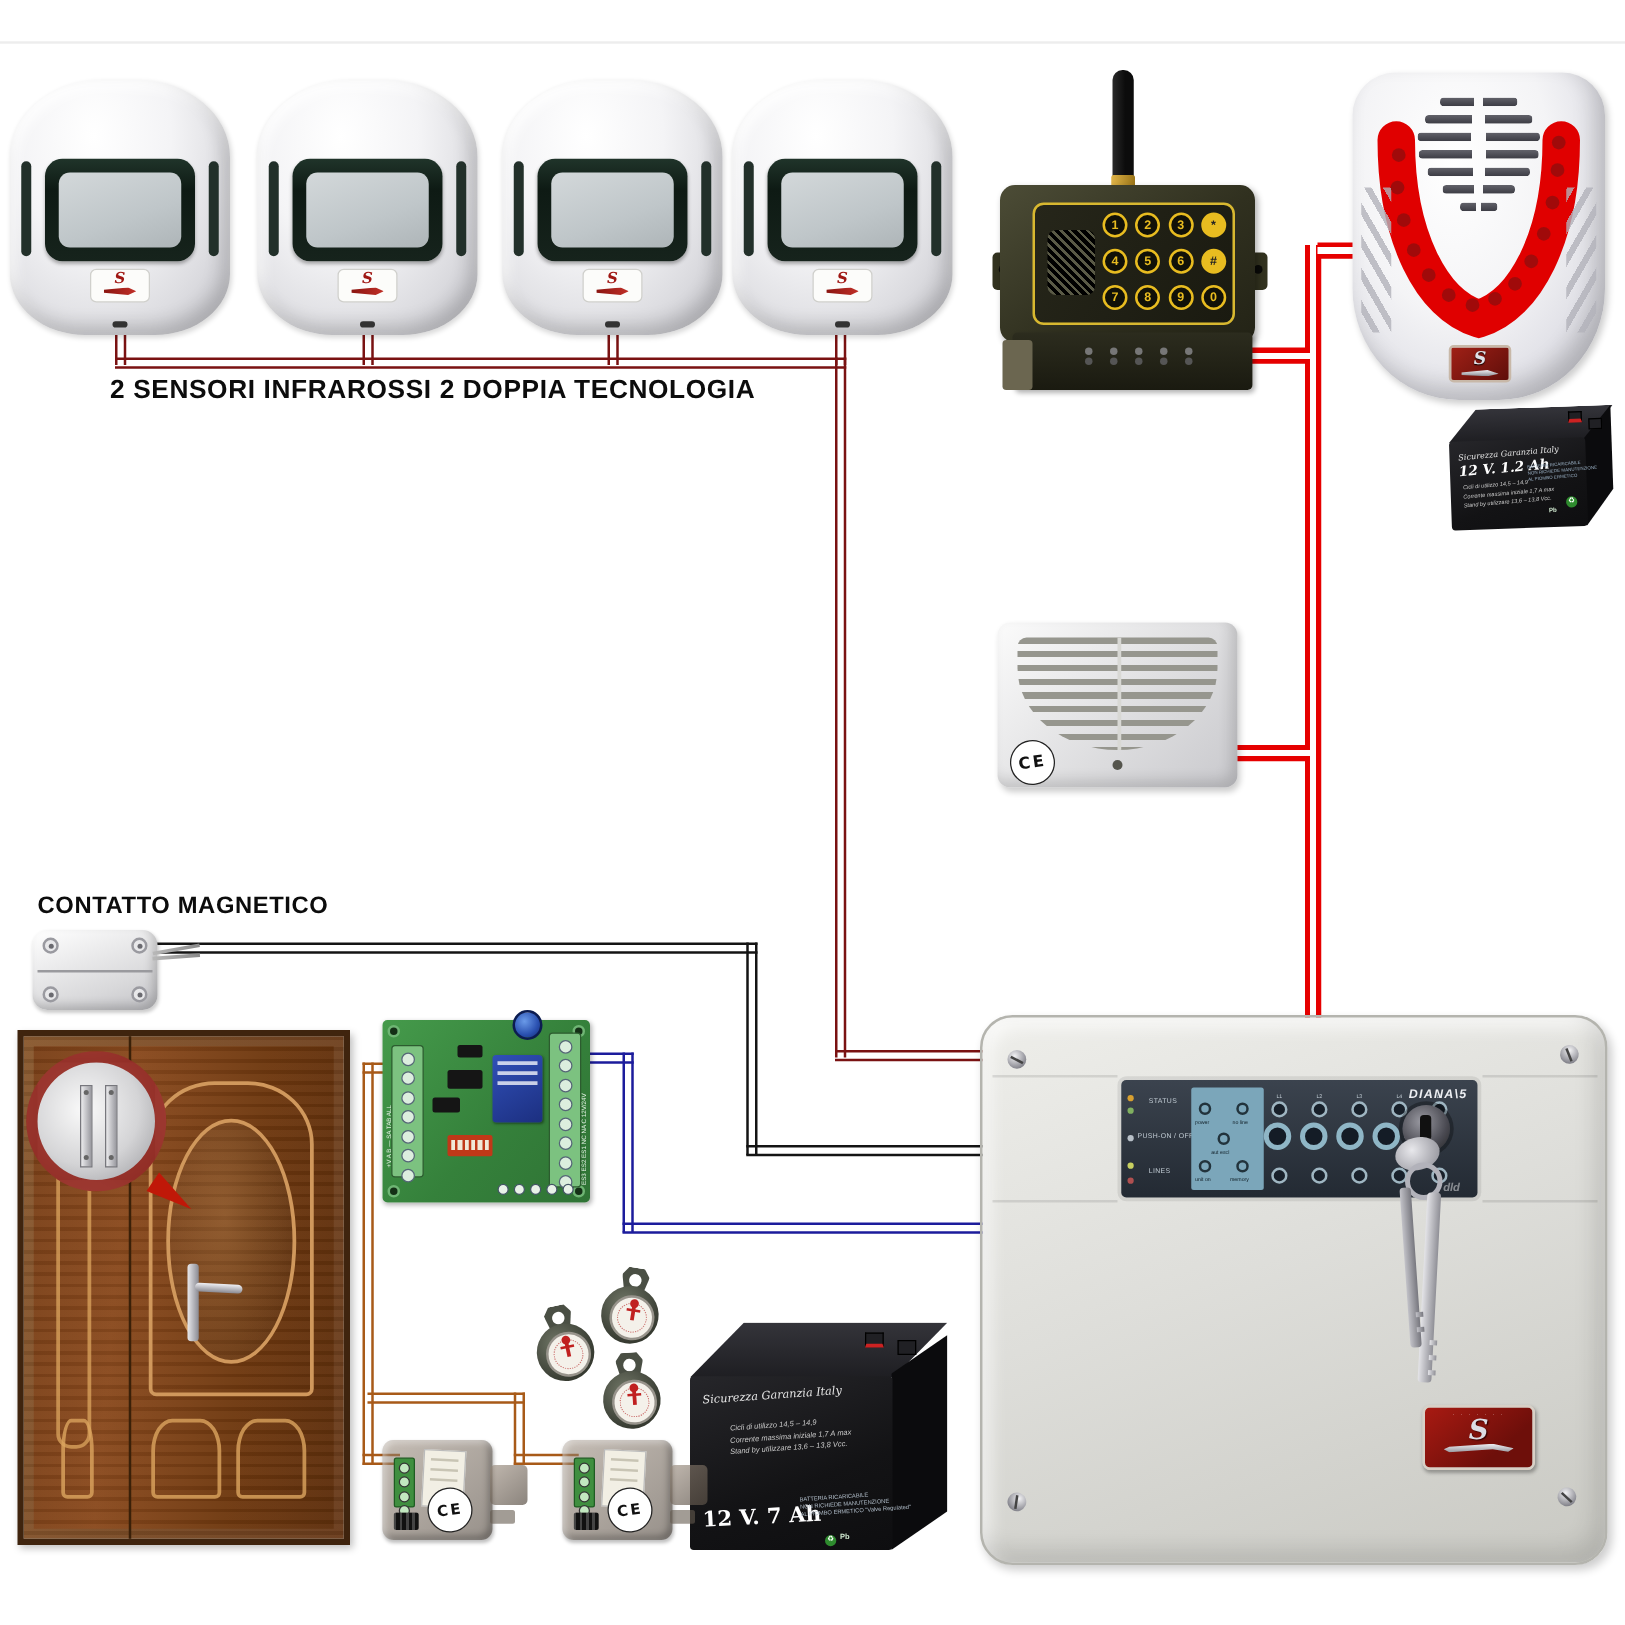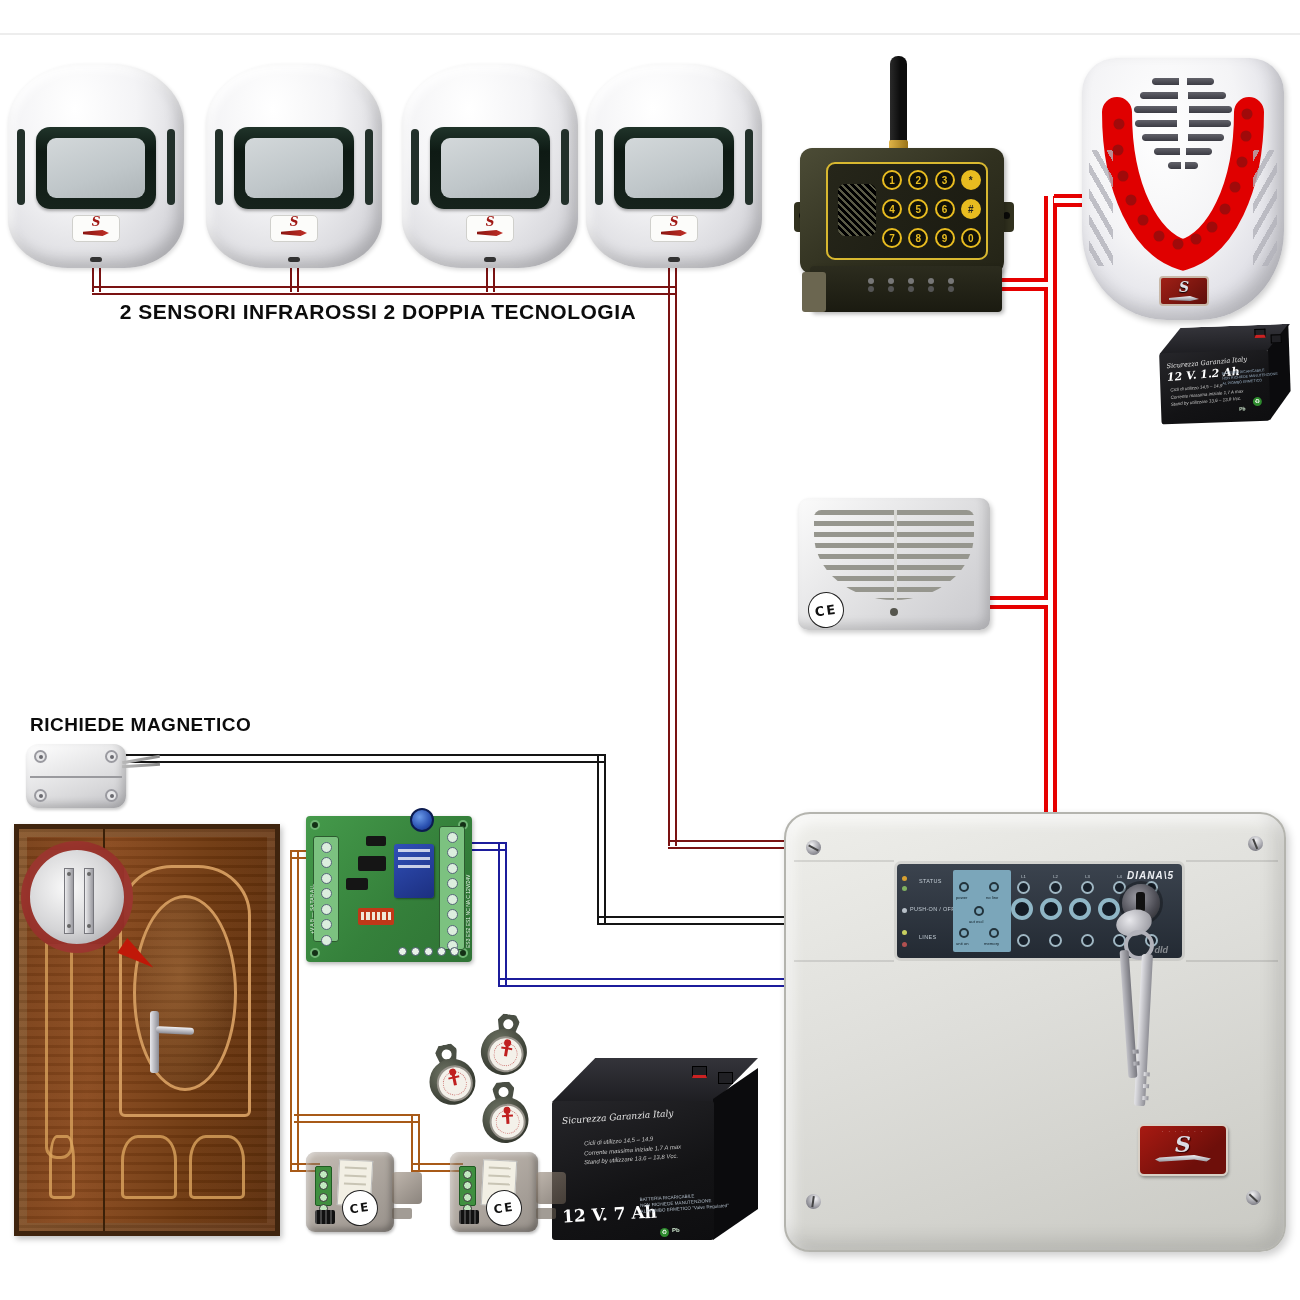--- a/index.html
+++ b/index.html
@@ -13,21 +13,21 @@
   .dl-v{position:absolute;width:9px;border-left:2.5px solid;border-right:2.5px solid;}
   .c-dred{color:var(--wire-sensors,#7a1212);}
   .c-blk{color:var(--wire-contact,#141414);}
   .c-blue{color:var(--wire-relay-blue,#1c1c9c);}
   .c-brown{color:var(--wire-reader-brown,#a85a18);}
   .rw-v{position:absolute;width:13px;background:linear-gradient(90deg,var(--wire-power-red,#e60000) 0 4px,#fff 4px 9px,var(--wire-power-red,#e60000) 9px 13px);}
   .rw-h{position:absolute;height:13px;background:linear-gradient(180deg,var(--wire-power-red,#e60000) 0 4px,#fff 4px 9px,var(--wire-power-red,#e60000) 9px 13px);}
 
   
   .caption{position:absolute;font-weight:bold;color:#0c0c0c;letter-spacing:.5px;}
-  #cap-sensors{left:88px;top:300px;width:580px;font-size:21px;text-align:center;}
+  #cap-sensors{left:88px;top:300px;width:580px;font-size:21px;text-align:left;}
   #cap-contact{left:30px;top:714px;font-size:19px;}
 
   
   .sensor{position:absolute;top:64px;width:176px;height:204px;
     background:radial-gradient(ellipse at 38% 22%,#ffffff 0%,#f4f4f6 40%,#dedee2 70%,#c5c5cb 100%);
     border-radius:42% 42% 34% 34%/30% 30% 24% 24%;
     box-shadow:inset -6px -8px 14px rgba(0,0,0,.18), inset 4px 6px 10px rgba(255,255,255,.9), 1px 2px 4px rgba(0,0,0,.15);}
   .sensor .win{position:absolute;left:16%;right:16%;top:31%;height:40%;
     background:linear-gradient(180deg,#20342a,#0e1a14 30%,#16231c);border-radius:14px;
     box-shadow:0 2px 3px rgba(0,0,0,.3);}
@@ -300,21 +300,21 @@
   <div class="dl-h c-brown" style="left:294px;top:1114px;width:126px;" data-name="wire-reader-branch"></div>
   <div class="dl-v c-brown" style="left:411px;top:1114px;height:58px;" data-name="wire-reader-branch-drop"></div>
   <div class="dl-h c-brown" style="left:411px;top:1163px;width:52px;" data-name="wire-reader2-in"></div>
 
   <div class="rw-v" style="left:1044px;top:196px;height:620px;" data-name="wire-power-bus"></div>
   <div class="rw-h" style="left:1054px;top:194px;width:34px;" data-name="wire-power-siren"></div>
   <div class="rw-h" style="left:1000px;top:278px;width:48px;" data-name="wire-power-gsm"></div>
   <div class="rw-h" style="left:984px;top:596px;width:64px;" data-name="wire-power-speaker"></div>
 
   <div class="caption" id="cap-sensors" data-name="sensors-caption">2 SENSORI INFRAROSSI 2 DOPPIA TECNOLOGIA</div>
-  <div class="caption" id="cap-contact" data-name="magnetic-contact-caption">RICHIEDE MAGNETICO</div>
+  <div class="caption" id="cap-contact" data-name="magnetic-contact-caption">CONTATTO MAGNETICO</div>
 
   <div class="abs" id="gsm" data-name="gsm-dialer">
     <div class="antenna" data-name="antenna-icon"></div>
     <div class="antband" data-name="antenna-band"></div>
     <div class="ear l" data-name="mount-tab">
         <i></i>
       </div>
     <div class="ear r" data-name="mount-tab">
         <i></i>
       </div>

